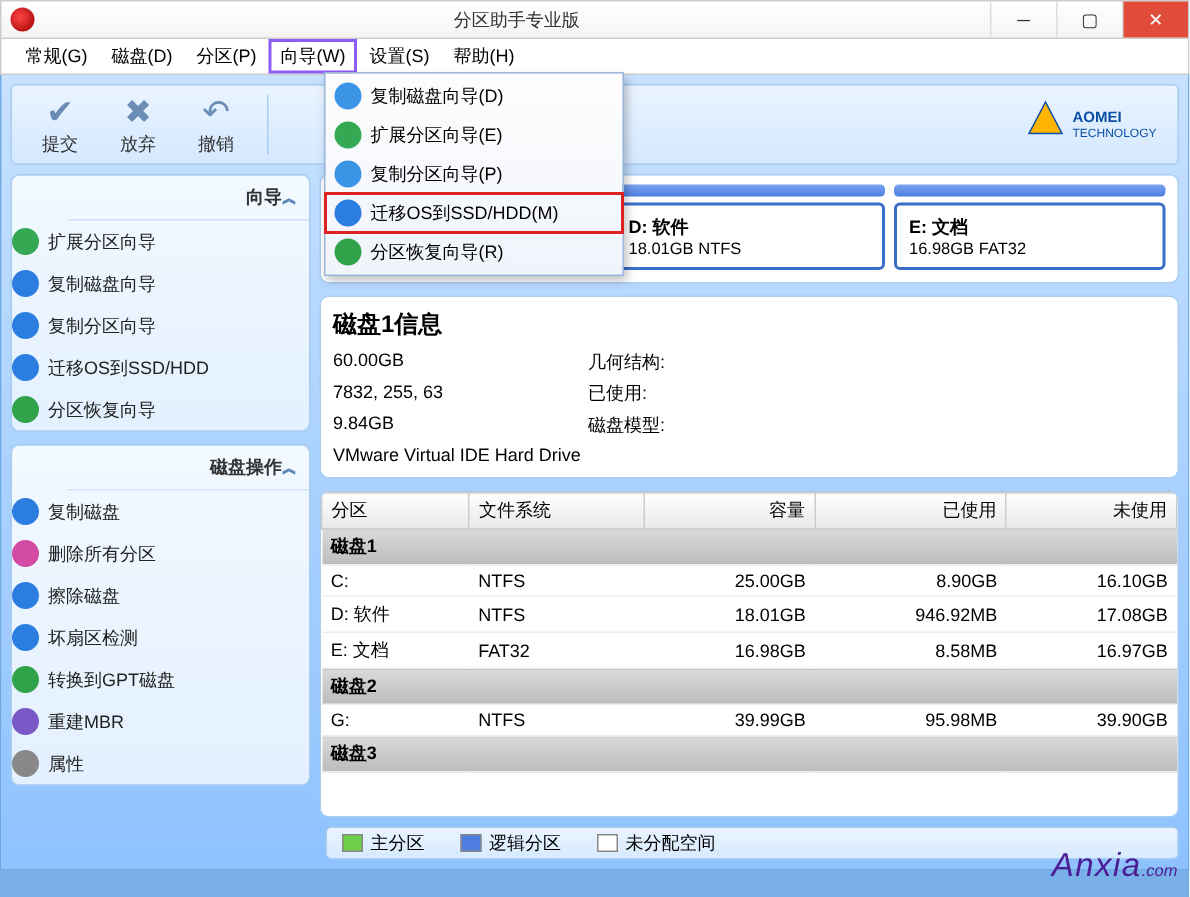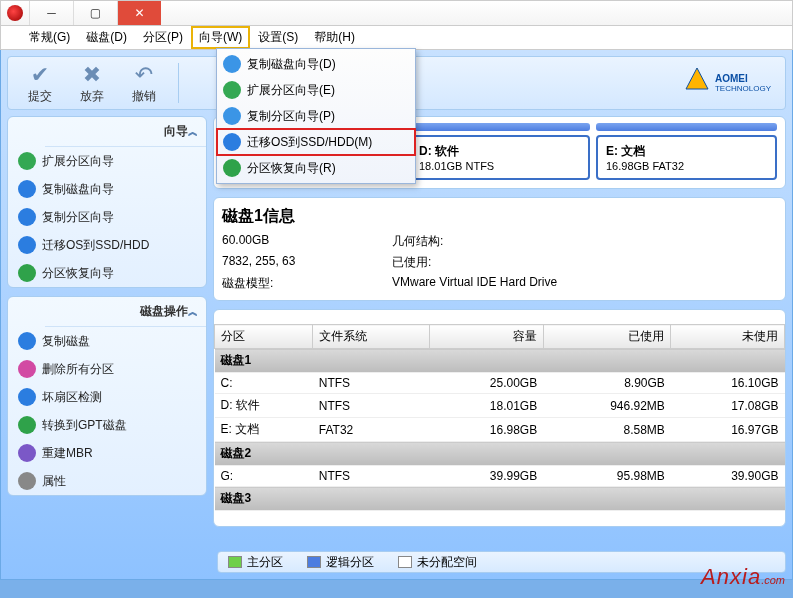--- a/index.html
+++ b/index.html
@@ -6,84 +6,85 @@
 body { width: 793px; height: 598px; background: #fff; overflow: hidden; position: relative; }
 
 
 .titlebar { height: 26px; background: linear-gradient(#fff,#f4f4f4); display:flex; align-items:center; border:1px solid #ccc; }
 .titlebar .app-icon { width:16px; height:16px; margin:0 6px; background: radial-gradient(circle at 40% 40%, #f44,#900); border-radius:50%; }
 .titlebar .title { flex:1; text-align:center; font-size:12px; color:#333; }
 .winbtn { width:44px; height:24px; display:flex; align-items:center; justify-content:center; font-size:12px; color:#333; border-left:1px solid #ddd;}
 .winbtn.close { background:#e04b3a; color:#fff; }
 
 
-.menubar { height:24px; background:#fff; border:1px solid #ccc; border-top:none; display:flex; align-items:center; font-size:12px; padding-left:20px; }
+.menubar { height:24px; background:#fff; border:1px solid #ccc; border-top:none; display:flex; align-items:center; font-size:12px; padding-left:8px; }
 .menubar .mitem { padding:3px 8px; cursor:default; }
-.menubar .mitem.hl { border:2px solid #eab308; padding:1px 6px; }
+.menubar .mitem.hl { border:2px solid #8b5cf6; padding:1px 6px; }
 
 
 .shell { position:absolute; top:50px; left:0; right:0; bottom:18px; background:linear-gradient(#c7e1ff,#8ec2ff); border:1px solid #6ba9e6; border-top:none; padding:6px; }
 .toolbar { height:54px; background:linear-gradient(#eaf4ff,#d4e8ff); border:1px solid #a8cdf1; border-radius:4px; display:flex; align-items:center; padding:0 10px; position:relative; }
 .tbtn { width:44px; text-align:center; font-size:12px; color:#333; margin-right:8px; }
 .tbtn .glyph { font-size:22px; color:#6b8db5; display:block; }
 .tsep { width:1px; height:40px; background:#a8cdf1; margin:0 4px; }
 .brand { position:absolute; right:14px; top:8px; display:flex; align-items:flex-end; font-size:10px; color:#0a4fa5; font-weight:bold; }
 .brand svg { margin-right:4px; }
 
 
 .left { position:absolute; left:6px; top:66px; width:200px; bottom:6px; }
 .panel { background:linear-gradient(#f2f9ff,#e3f0ff); border:1px solid #a8cdf1; border-radius:6px; margin-bottom:8px; }
 .panel-h { font-size:12px; font-weight:bold; padding:6px 8px; color:#333; border-bottom:1px solid #cfe3f8; display:flex; justify-content:flex-end; align-items:center;margin-left:37px;}
 .panel-h .chev { font-size:10px; color:#5a84b5; }
-.panel-item { display:flex; align-items:center; padding:5px 10px; font-size:12px; color:#222; cursor:default;}
+.panel-item { display:flex; align-items:center; padding:5px 0; font-size:12px; color:#222; cursor:default;}
 .panel-item .pi-icon { width:18px; height:18px; margin-right:6px; border-radius:50%; display:flex; align-items:center; justify-content:center; font-size:11px; }
 
 
 .right { position:absolute; left:212px; right:6px; top:66px; bottom:6px; }
 .card { background:#fff; border:1px solid #a8cdf1; border-radius:6px; padding:8px; margin-bottom:8px; }
 .partition-row { display:flex; gap:6px; }
 .pbox { flex:1; border:2px solid #3a6fc7; border-radius:4px; padding:6px 8px; font-size:11px; position:relative; }
 .pbox.green::before, .pbox.blue::before { content:""; position:absolute; left:-2px; right:-2px; top:-14px; height:8px; border-radius:3px; }
 .pbox.green::before { background:linear-gradient(#9de679,#6fcf4a); }
 .pbox.blue::before { background:linear-gradient(#7aa4f0,#4d7de0); }
 .pbox b { font-size:12px; }
 
 .infogrid { font-size:12px; display:grid; grid-template-columns: 170px auto; row-gap:4px; }
 .infotitle { font-weight:bold; margin-bottom:6px; font-size:16px;}
 
 
-.tbl { width:100%; font-size:12px; border-collapse:collapse;margin-top:14px; }
+.tbl { width:100%; font-size:12px; border-collapse:collapse; }
 .tbl th { background:linear-gradient(#fff,#e8e8e8); border:1px solid #ccc; padding:3px 6px; font-weight:normal; text-align:left;}
 .tbl th:nth-child(n+3){ text-align:right; }
 .tbl td { padding:3px 6px; border-bottom:1px solid #eee; }
 .tbl td:nth-child(n+3){ text-align:right; }
 .grphdr td { background:linear-gradient(#d9d9d9,#bcbcbc); font-weight:bold; }
 
 
 .dropdown { position:absolute; left:180px; top:48px; width:200px; background:linear-gradient(#fdfdfd,#f0f4fb); border:1px solid #9ab6db; box-shadow:2px 3px 6px rgba(0,0,0,.25); z-index:50; padding:2px 0;margin-left:36px;}
 .dd-item { display:flex; align-items:center; padding:4px 10px 4px 6px; font-size:12px; }
 .dd-item.hl { outline:2px solid #d22; outline-offset:-1px; }
 .dd-item .dd-icon { width:18px; height:18px; margin-right:6px; border-radius:50%; }
 
 
 .legend { position:absolute; left:216px; right:6px; bottom:6px; height:22px; background:linear-gradient(#eaf4ff,#d7eaff); border:1px solid #a8cdf1; border-radius:4px; display:flex; align-items:center; font-size:12px; padding:0 10px; gap:24px;}
 .sw { width:14px; height:12px; display:inline-block; border:1px solid #888; margin-right:5px; vertical-align:middle;}
 
 
-.wm { position:absolute; right:8px; bottom:8px; font-size:22px; font-style:italic; color:#b91c1c; font-family: Georgia, serif; letter-spacing:1px; }
+.wm { position:absolute; right:8px; bottom:8px; font-size:22px; font-style:italic; color:#4c1d95; font-family: Georgia, serif; letter-spacing:1px; }
 .wm small { font-size:11px; letter-spacing:0;}
 
 
 .strip { position:absolute; left:0; right:0; bottom:0; height:18px; background:#7ab0ea; }
 </style>
 </head>
 <body>
 
 <div class="titlebar">
   <div class="app-icon"></div>
+  <div class="title">分区助手专业版</div>
   <div class="winbtn">─</div>
   <div class="winbtn">▢</div>
   <div class="winbtn close">✕</div>
 </div>
 
 <div class="menubar" id="menubar">
     <div class="mitem">常规(G)</div>
     <div class="mitem">磁盘(D)</div>
     <div class="mitem">分区(P)</div>
     <div class="mitem hl">向导(W)</div>
@@ -147,20 +148,24 @@
           <div class="panel-item">
             <span class="pi-icon" style="background: rgb(43, 125, 224);"></span>
             <span>复制磁盘</span>
           </div>
           <div class="panel-item">
             <span class="pi-icon" style="background: rgb(210, 74, 163);"></span>
             <span>删除所有分区</span>
           </div>
           <div class="panel-item">
             <span class="pi-icon" style="background: rgb(43, 125, 224);"></span>
+            <span>擦除磁盘</span>
+          </div>
+          <div class="panel-item">
+            <span class="pi-icon" style="background: rgb(43, 125, 224);"></span>
             <span>坏扇区检测</span>
           </div>
           <div class="panel-item">
             <span class="pi-icon" style="background: rgb(47, 162, 74);"></span>
             <span>转换到GPT磁盘</span>
           </div>
           <div class="panel-item">
             <span class="pi-icon" style="background: rgb(123, 88, 199);"></span>
             <span>重建MBR</span>
           </div>
@@ -180,20 +185,21 @@
           <div class="pbox blue"><b>E: 文档</b><br>16.98GB FAT32</div>
         </div>
     </div>
     <div class="card">
       <div class="infotitle">磁盘1信息</div>
       <div class="infogrid" id="infogrid">
           <div>60.00GB</div>
           <div>几何结构:</div>
           <div>7832, 255, 63</div>
           <div>已使用:</div>
+          <div>9.84GB</div>
           <div>磁盘模型:</div>
           <div>VMware Virtual IDE Hard Drive</div>
         </div>
     </div>
     <div class="card" style="padding:0;height:218px;overflow:hidden">
       <table class="tbl">
         <thead>
             <tr id="thead-row">
               <th>分区</th>
               <th>文件系统</th>

